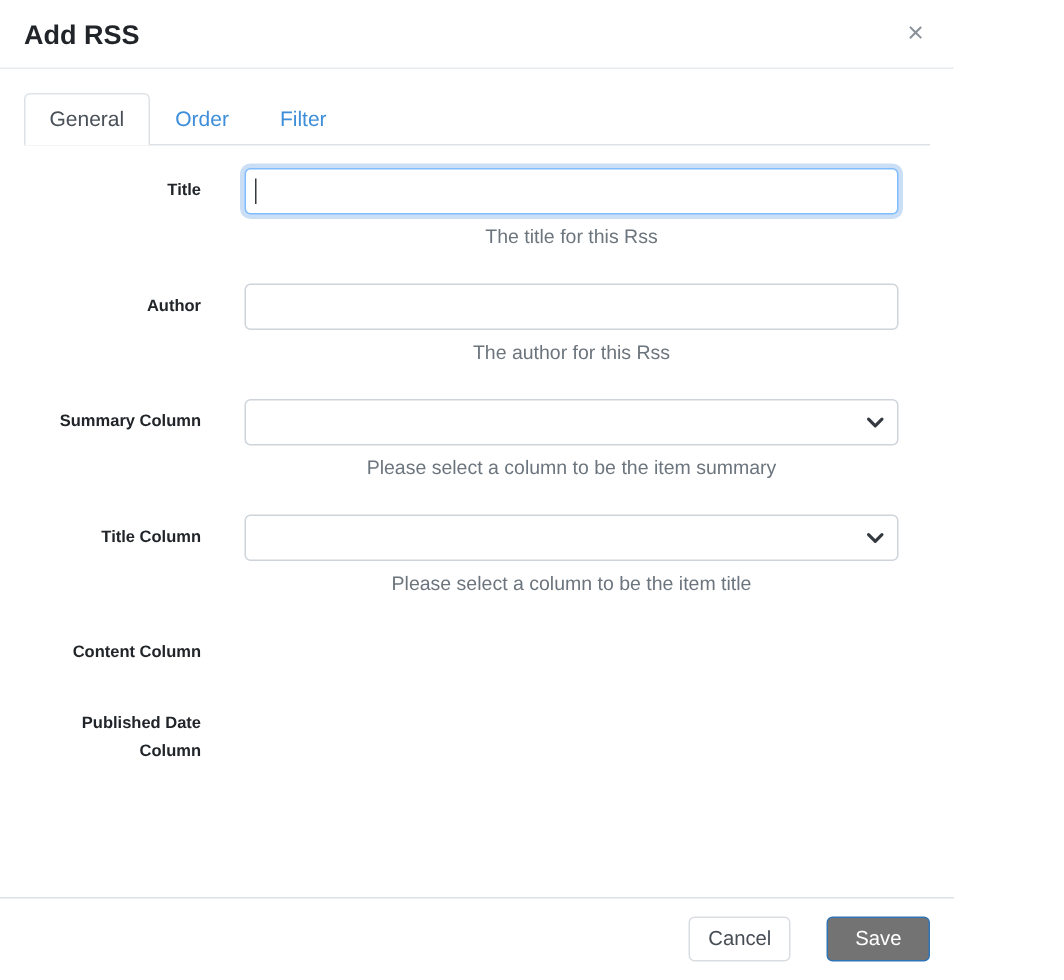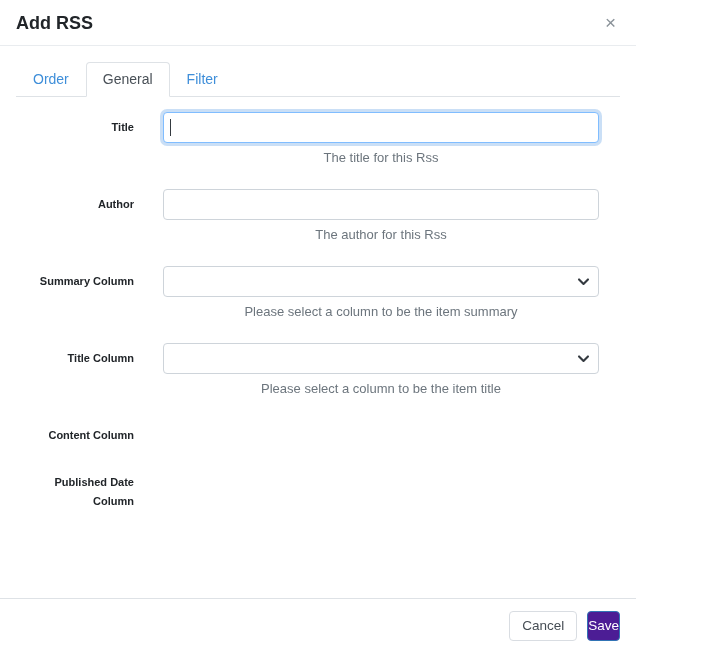--- a/index.html
+++ b/index.html
@@ -79,50 +79,50 @@
   }
   .help-text {
     margin-top: 5px; font-size: 13px; line-height: 19px; color: #6c757d; text-align: center;
   }
 
   
   .modal-footer {
     flex: none;
     border-top: 1px solid #dee2e6;
     padding: 12px 16px;
-    display: flex; justify-content: flex-end; align-items: center; gap: 10px;
+    display: flex; justify-content: flex-end; align-items: center; gap: 24px;
   }
   .btn {
     font-family: inherit; font-size: 13.5px; line-height: 16px;
     border-radius: 4px; cursor: pointer;
   }
   .btn-cancel {
     background: #fff; border: 1px solid #d9dde2; color: #464d54;
     padding: 6px 12px;
   }
   .btn-save {
-    background: #4c1d95; border: 1px solid #3174b5; color: #fff;
-    padding: 6px 0;
+    background: #737373; border: 1px solid #3174b5; color: #fff;
+    padding: 6px 18px;
   }
 </style>
 </head>
 <body>
 
 <div class="modal">
 
   <div class="modal-header">
     <div class="modal-title">Add RSS</div>
     <button class="close-btn">×</button>
   </div>
 
   <div class="modal-body">
 
     <ul class="nav-tabs">
+      <li class="nav-link active">General</li>
       <li class="nav-link">Order</li>
-      <li class="nav-link active">General</li>
       <li class="nav-link">Filter</li>
     </ul>
 
     <div class="form-area">
 
       <div class="form-row">
         <div class="label-col">Title</div>
         <div class="control-col">
           <div class="control-wrap">
             <input type="text" class="form-control focused" value="" style="">

